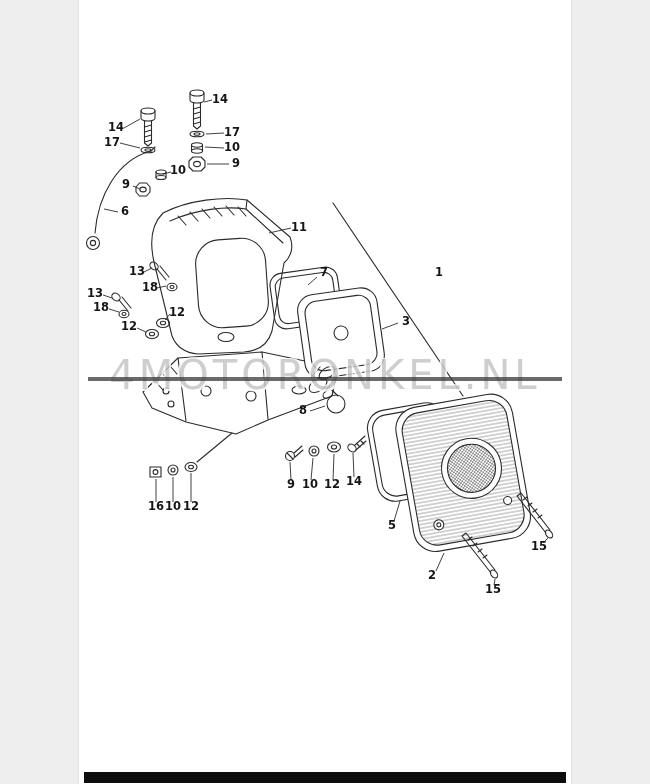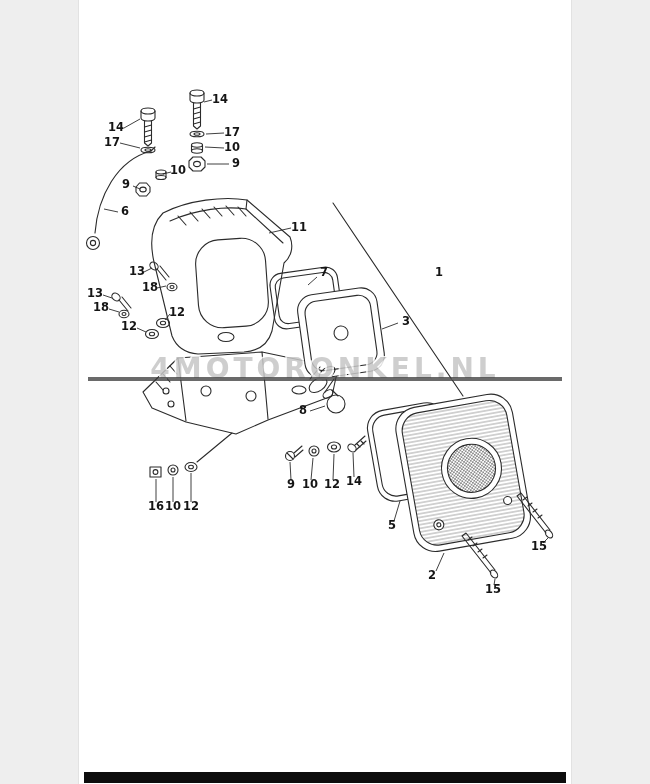--- a/index.html
+++ b/index.html
@@ -22,22 +22,22 @@
     font-weight:bold;
     font-size:11.5px;
     fill:#151515;
     text-anchor:middle;
   }
   .leader { stroke:#2b2b2b; stroke-width:0.9; }
   .watermark {
     position:absolute; left:0; top:352px; width:650px;
     text-align:center;
     font-family:"DejaVu Sans", sans-serif;
-    font-weight:bold;
-    font-size:28px;
+    font-weight:normal;
+    font-size:40px;
     letter-spacing:4px;
     color:#c6c6c6;
     opacity:0.85;
     text-shadow:-1.5px -1.5px 0 #fff, 1.5px -1.5px 0 #fff, -1.5px 1.5px 0 #fff, 1.5px 1.5px 0 #fff;
     pointer-events:none;
     white-space:nowrap;
   }
   .watermark-strike {
     position:absolute; left:88px; top:377px; width:474px; height:4px;
     background:#383838; opacity:0.75; pointer-events:none;

